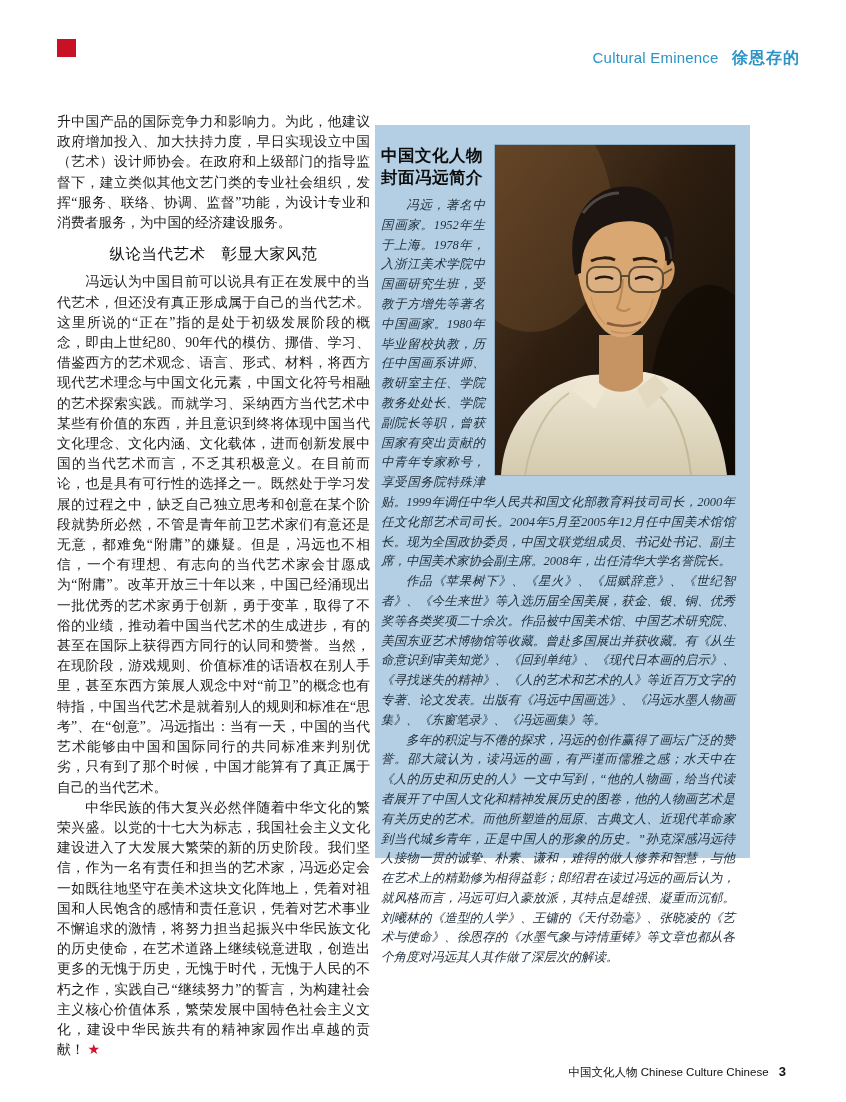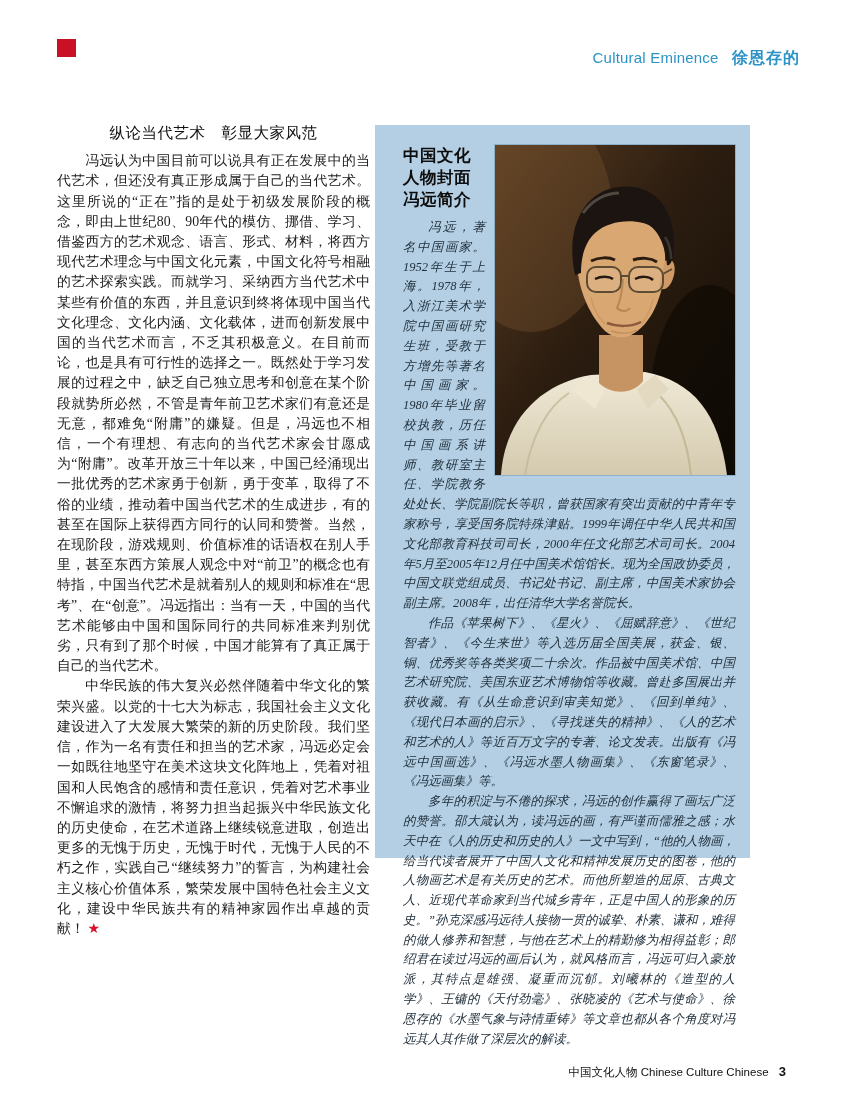--- a/index.html
+++ b/index.html
@@ -30,21 +30,21 @@
   .article h2 {
     font-family:"Liberation Sans","DejaVu Sans",sans-serif;
     font-size:15.5px; font-weight:normal; text-align:center;
     margin:11px 0 8px 0; letter-spacing:0.5px; color:#111;
   }
   .star { color:#d8122c; margin-left:3px; font-size:14px; }
 
   
   .profile-box {
     position:absolute; left:375px; top:125px; width:375px; height:733px;
-    background:#b4cfe3; padding:20px 15px 18px 28px; color:#20303d;
+    background:#b4cfe3; padding:20px 15px 18px 6px; color:#20303d;
   }
   .profile-box h3 {
     font-family:"Liberation Sans","DejaVu Sans",sans-serif;
     font-size:16.5px; font-weight:bold; color:#0d0d0d;
     margin-bottom:7px; letter-spacing:0.5px;
   }
   .profile-box p {
     font-size:12.5px; line-height:19.8px; text-align:justify;
     text-indent:2em; font-style:italic;
   }
@@ -68,20 +68,21 @@
 <div class="page">
 
   <div class="corner-marker"></div>
 
   <div class="page-header">
     <span class="hdr-en">Cultural Eminence</span>
     <span class="hdr-zh">徐恩存的</span>
   </div>
 
   <div class="article">
+    <p class="lead">升中国产品的国际竞争力和影响力。为此，他建议政府增加投入、加大扶持力度，早日实现设立中国（艺术）设计师协会。在政府和上级部门的指导监督下，建立类似其他文艺门类的专业社会组织，发挥“服务、联络、协调、监督”功能，为设计专业和消费者服务，为中国的经济建设服务。</p>
     <h2>纵论当代艺术　彰显大家风范</h2>
     <p class="indent">冯远认为中国目前可以说具有正在发展中的当代艺术，但还没有真正形成属于自己的当代艺术。这里所说的“正在”指的是处于初级发展阶段的概念，即由上世纪80、90年代的模仿、挪借、学习、借鉴西方的艺术观念、语言、形式、材料，将西方现代艺术理念与中国文化元素，中国文化符号相融的艺术探索实践。而就学习、采纳西方当代艺术中某些有价值的东西，并且意识到终将体现中国当代文化理念、文化内涵、文化载体，进而创新发展中国的当代艺术而言，不乏其积极意义。在目前而论，也是具有可行性的选择之一。既然处于学习发展的过程之中，缺乏自己独立思考和创意在某个阶段就势所必然，不管是青年前卫艺术家们有意还是无意，都难免“附庸”的嫌疑。但是，冯远也不相信，一个有理想、有志向的当代艺术家会甘愿成为“附庸”。改革开放三十年以来，中国已经涌现出一批优秀的艺术家勇于创新，勇于变革，取得了不俗的业绩，推动着中国当代艺术的生成进步，有的甚至在国际上获得西方同行的认同和赞誉。当然，在现阶段，游戏规则、价值标准的话语权在别人手里，甚至东西方策展人观念中对“前卫”的概念也有特指，中国当代艺术是就着别人的规则和标准在“思考”、在“创意”。冯远指出：当有一天，中国的当代艺术能够由中国和国际同行的共同标准来判别优劣，只有到了那个时候，中国才能算有了真正属于自己的当代艺术。</p>
     <p class="indent"><span>中华民族的伟大复兴必然伴随着中华文化的繁荣兴盛。以党的十七大为标志，我国社会主义文化建设进入了大发展大繁荣的新的历史阶段。我们坚信，作为一名有责任和担当的艺术家，冯远必定会一如既往地坚守在美术这块文化阵地上，凭着对祖国和人民饱含的感情和责任意识，凭着对艺术事业不懈追求的激情，将努力担当起振兴中华民族文化的历史使命，在艺术道路上继续锐意进取，创造出更多的无愧于历史，无愧于时代，无愧于人民的不朽之作，实践自己“继续努力”的誓言，为构建社会主义核心价值体系，繁荣发展中国特色社会主义文化，建设中华民族共有的精神家园作出卓越的贡献！</span><span class="star">★</span></p>
   </div>
 
   <div class="profile-box">
     <div class="photo">
       <svg viewBox="0 0 240 330" preserveAspectRatio="none">
         <defs>
           <linearGradient id="bg" x1="0" y1="0" x2="1" y2="1">

